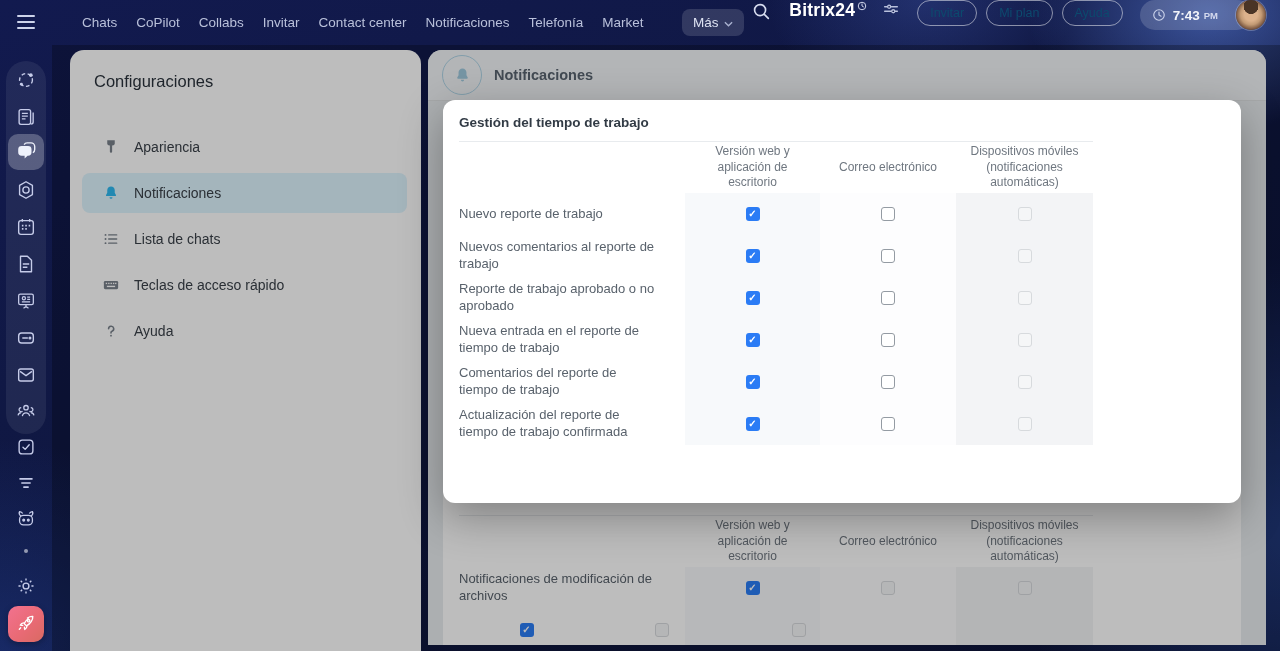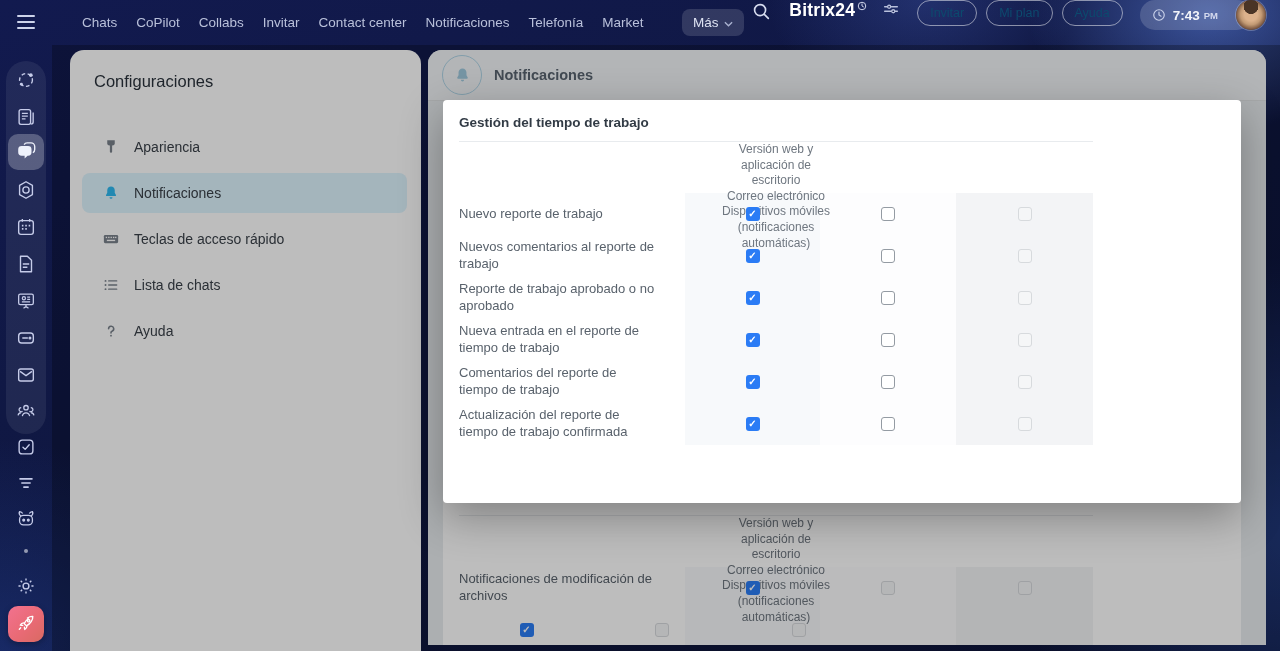--- a/index.html
+++ b/index.html
@@ -59,30 +59,30 @@
   
   .main-panel{position:absolute;left:428px;top:50px;width:838px;height:595px;background:#e9edef;border-radius:14px 14px 0 0;overflow:hidden;}
   .main-header{position:absolute;left:0;top:0;width:100%;height:50px;background:#f2f5f7;border-bottom:1px solid rgba(0,0,0,.07);}
   .bell-circle{position:absolute;left:14px;top:5px;width:40px;height:40px;border-radius:50%;border:1.5px solid #aed3e6;box-sizing:border-box;display:flex;align-items:center;justify-content:center;color:#9fc9de;}
   .bell-circle svg{width:19px;height:19px;}
   .main-title{position:absolute;left:66px;top:0;height:50px;display:flex;align-items:center;font-size:14.5px;font-weight:700;color:#5a6470;}
   .drive-card{position:absolute;left:15px;top:428px;width:798px;height:230px;background:#ffffff;border-radius:12px 12px 0 0;box-sizing:border-box;padding:0 16px;}
   .sec-title{padding:13px 0 9px;font-size:13.5px;font-weight:700;color:#323b45;}
   
   .scrim{position:absolute;left:52px;top:45px;width:1228px;height:606px;background:rgba(0,0,0,.26);z-index:40;}
-  .modal{position:absolute;left:443px;top:100px;width:798px;height:403px;background:#ffffff;border-radius:4px;z-index:50;box-shadow:0 14px 44px rgba(0,0,0,.32);box-sizing:border-box;padding:0 16px;}
+  .modal{position:absolute;left:443px;top:100px;width:798px;height:403px;background:#ffffff;border-radius:12px;z-index:50;box-shadow:0 14px 44px rgba(0,0,0,.32);box-sizing:border-box;padding:0 16px;}
   .modal .sec-title{padding:15px 0 11px;}
   
   .nt-table{position:relative;width:634px;border-top:1px solid #e8ebee;}
   .colbgs{position:absolute;left:0;top:51px;bottom:0;right:0;}
   .colbg{position:absolute;top:0;bottom:0;}
   .colbg.c1{left:226px;width:135px;background:#f7f9fb;}
   .colbg.c2{left:361px;width:136px;background:#fdfdfe;}
   .colbg.c3{left:497px;width:137px;background:#f3f4f6;}
-  .nt-head{position:relative;display:flex;height:51px;align-items:center;z-index:1;flex-direction:column;}
+  .nt-head{position:relative;display:flex;height:51px;align-items:center;z-index:1;}
   .hc{font-size:12px;color:#6f7780;text-align:center;line-height:1.3;}
   .nt-row{position:relative;display:flex;min-height:42px;align-items:center;z-index:1;}
   .c-label{width:226px;box-sizing:border-box;padding-right:26px;}
   .cell.c-label{font-size:13px;color:#59626c;line-height:1.3;}
   .c-cb{display:flex;align-items:center;justify-content:center;box-sizing:border-box;}
   .c-cb.w0{width:135px;}.c-cb.w1{width:136px;}.c-cb.w2{width:137px;}
   .hc.c-cb{padding:0 8px;}
   .cb{width:14px;height:14px;border-radius:3px;box-sizing:border-box;display:block;}
   .cb.checked{color:#fff;font-size:10px;line-height:14px;text-align:center;font-weight:700;cursor:pointer;}
   .cb.unchecked{border:1.5px solid #949ba3;background:#fff;cursor:pointer;}
@@ -273,51 +273,51 @@
         <span class="ic">
           <svg viewBox="0 0 24 24" fill="currentColor">
             <path d="M12 3.2c-2.9 0-5 2.2-5 5v3.6l-1.6 2.8c-.3.6.1 1.4.9 1.4h11.4c.8 0 1.2-.8.9-1.4L17 11.8V8.2c0-2.8-2.1-5-5-5zM10 17.5a2 2 0 0 0 4 0z"></path>
           </svg>
         </span>
         <span class="lb">Notificaciones</span>
       </div>
       <div class="s-item">
         <div class="hl"></div>
         <span class="ic">
+          <svg viewBox="0 0 24 24" fill="currentColor">
+            <circle cx="4.7" cy="6.5" r="1.3"></circle>
+            <rect x="8" y="5.6" width="12.5" height="1.8" rx=".9"></rect>
+            <circle cx="4.7" cy="12" r="1.3"></circle>
+            <rect x="8" y="11.1" width="12.5" height="1.8" rx=".9"></rect>
+            <circle cx="4.7" cy="17.5" r="1.3"></circle>
+            <rect x="8" y="16.6" width="12.5" height="1.8" rx=".9"></rect>
+          </svg>
+        </span>
+        <span class="lb">Lista de chats</span>
+      </div>
+      <div class="s-item">
+        <div class="hl"></div>
+        <span class="ic">
           <svg viewBox="0 0 24 24">
             <rect x="2.5" y="6.5" width="19" height="11" rx="1.8" fill="currentColor"></rect>
             <g fill="#fff">
               <rect x="5" y="9" width="1.8" height="1.8"></rect>
               <rect x="8.2" y="9" width="1.8" height="1.8"></rect>
               <rect x="11.4" y="9" width="1.8" height="1.8"></rect>
               <rect x="14.6" y="9" width="1.8" height="1.8"></rect>
               <rect x="17.4" y="9" width="1.8" height="1.8"></rect>
               <rect x="6.5" y="13" width="11" height="1.8"></rect>
             </g>
           </svg>
         </span>
         <span class="lb">Teclas de acceso rápido</span>
       </div>
       <div class="s-item">
         <div class="hl"></div>
         <span class="ic">
-          <svg viewBox="0 0 24 24" fill="currentColor">
-            <circle cx="4.7" cy="6.5" r="1.3"></circle>
-            <rect x="8" y="5.6" width="12.5" height="1.8" rx=".9"></rect>
-            <circle cx="4.7" cy="12" r="1.3"></circle>
-            <rect x="8" y="11.1" width="12.5" height="1.8" rx=".9"></rect>
-            <circle cx="4.7" cy="17.5" r="1.3"></circle>
-            <rect x="8" y="16.6" width="12.5" height="1.8" rx=".9"></rect>
-          </svg>
-        </span>
-        <span class="lb">Lista de chats</span>
-      </div>
-      <div class="s-item">
-        <div class="hl"></div>
-        <span class="ic">
           <svg viewBox="0 0 24 24" fill="none" stroke="currentColor" stroke-width="2.1" stroke-linecap="round">
             <path d="M8.8 9a3.4 3.4 0 1 1 4.6 3.2c-1 .4-1.4 1-1.4 2v.3"></path>
             <circle cx="12" cy="18.2" r="1.2" fill="currentColor" stroke="none"></circle>
           </svg>
         </span>
         <span class="lb">Ayuda</span>
       </div>
     </div>
 </div>
 

